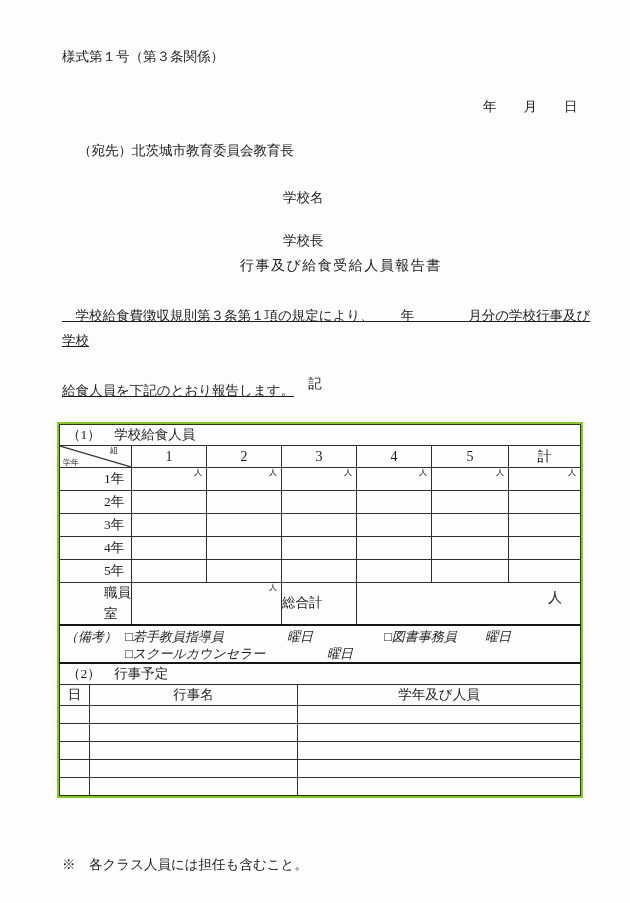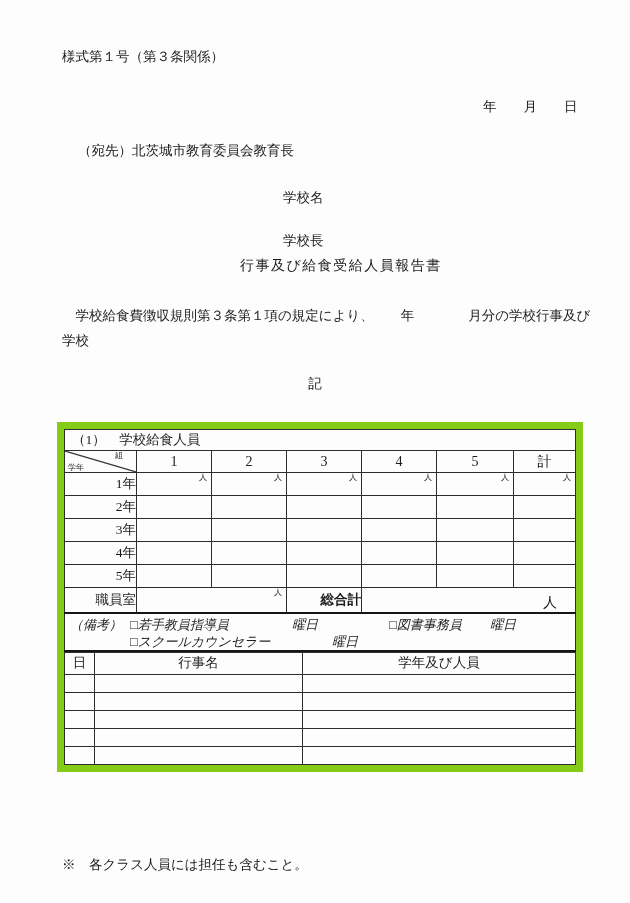--- a/index.html
+++ b/index.html
@@ -9,45 +9,45 @@
     font-family:"Liberation Serif","DejaVu Serif",serif;
     font-size:13.5px;line-height:1.5;
   }
   .abs{position:absolute;white-space:pre;}
   .form-number{left:62px;top:47px;text-align:center;}
   .date-line{left:483px;top:97px;}
   .addressee{left:78px;top:141px;}
   .school-name{left:283px;top:188px;}
   .principal{left:283px;top:211px;margin-top:20px;}
   .doc-title{left:240px;top:255px;font-size:14px;letter-spacing:1.5px;}
-  .body-text{left:62px;top:303px;width:540px;line-height:25px;white-space:pre-wrap;}
+  .body-text{left:62px;top:303px;width:540px;line-height:25px;white-space:pre-wrap;text-decoration:underline;}
   .ki{left:0;top:374px;width:630px;text-align:center;}
   .notes{left:62px;top:795px;line-height:23px;}
   .note-line{white-space:pre;margin-top:12px;}
 
   
   .tbl-wrap{
     position:absolute;left:57px;top:422px;width:526px;
-    border:7px solid #84cc16;background:#fdfdfd;box-sizing:border-box;
+    border:2px solid #84cc16;background:#fdfdfd;box-sizing:border-box;
   }
   table{border-collapse:collapse;table-layout:fixed;width:100%;}
   td{border:1px solid #2e2e2e;padding:0;font-size:13.5px;vertical-align:middle;overflow:hidden;}
   .t1 .c0{width:72px}.t1 .c1{width:75px}.t1 .c2{width:75px}.t1 .c3{width:75px}
   .t1 .c4{width:75px}.t1 .c5{width:77px}
   .t2 .cA{width:30px}.t2 .cB{width:208px}
 
   .r-sec td{height:18px;}
   .sec-label{padding-left:7px;}
   .r-head td{height:16px;text-align:center;font-size:14px;}
   .r-grade td{height:22px;}
-  .glabel{text-align:right;}
+  .glabel{text-align:left;padding-left:44px;}
   .unit-cell{position:relative;}
   .unit{position:absolute;top:0;right:4px;font-size:8px;line-height:9px;}
   .r-staff td{height:24px;}
-  .r-staff .grand{text-align:right;font-weight:bold;}
+  .r-staff .grand{text-align:left;font-weight:normal;}
   .total-cell{position:relative;}
   .big-unit{position:absolute;right:18px;top:4px;font-size:14px;}
   .thick td{border-bottom-width:2px;border-bottom-color:#161616;}
   .t2 tr.first td{border-top:none;}
 
   
   .diag{position:relative;}
   .diag svg{position:absolute;left:0;top:0;width:100%;height:100%;display:block;}
   .diag line{stroke:#3a3a3a;stroke-width:1;}
   .corner-top{position:absolute;top:0;right:13px;font-size:8px;line-height:9px;}
@@ -71,21 +71,21 @@
 </head>
 <body>
 
 <div class="abs form-number">様式第１号（第３条関係）</div>
 <div class="abs date-line">年　　月　　日</div>
 <div class="abs addressee">（宛先）北茨城市教育委員会教育長</div>
 <div class="abs school-name">学校名</div>
 <div class="abs principal">学校長</div>
 <div class="abs doc-title">行事及び給食受給人員報告書</div>
 <div class="abs body-text"><span>　学校給食費徴収規則第３条第１項の規定により、　　年　　　　月分の学校行事及び学校</span><br>
-</div>
+<span>給食人員を下記のとおり報告します。</span></div>
 <div class="abs ki">記</div>
 
 <div class="tbl-wrap">
   <table class="t1">
     <colgroup>
       <col class="c0">
         <col class="c1">
         <col class="c2">
         <col class="c3">
         <col class="c4">
@@ -192,20 +192,23 @@
   </tbody>
     </table>
 
   <table class="t2">
     <colgroup>
         <col class="cA">
         <col class="cB">
         <col>
       </colgroup>
     <tbody>
+        <tr class="r-sec first">
+      <td colspan="3" class="sec-label">（2）　行事予定</td>
+    </tr>
     <tr class="r-h2">
       <td>日</td>
       <td>行事名</td>
       <td>学年及び人員</td>
     </tr>
     <tr class="r-empty">
           <td></td>
           <td></td>
           <td></td>
         </tr>

